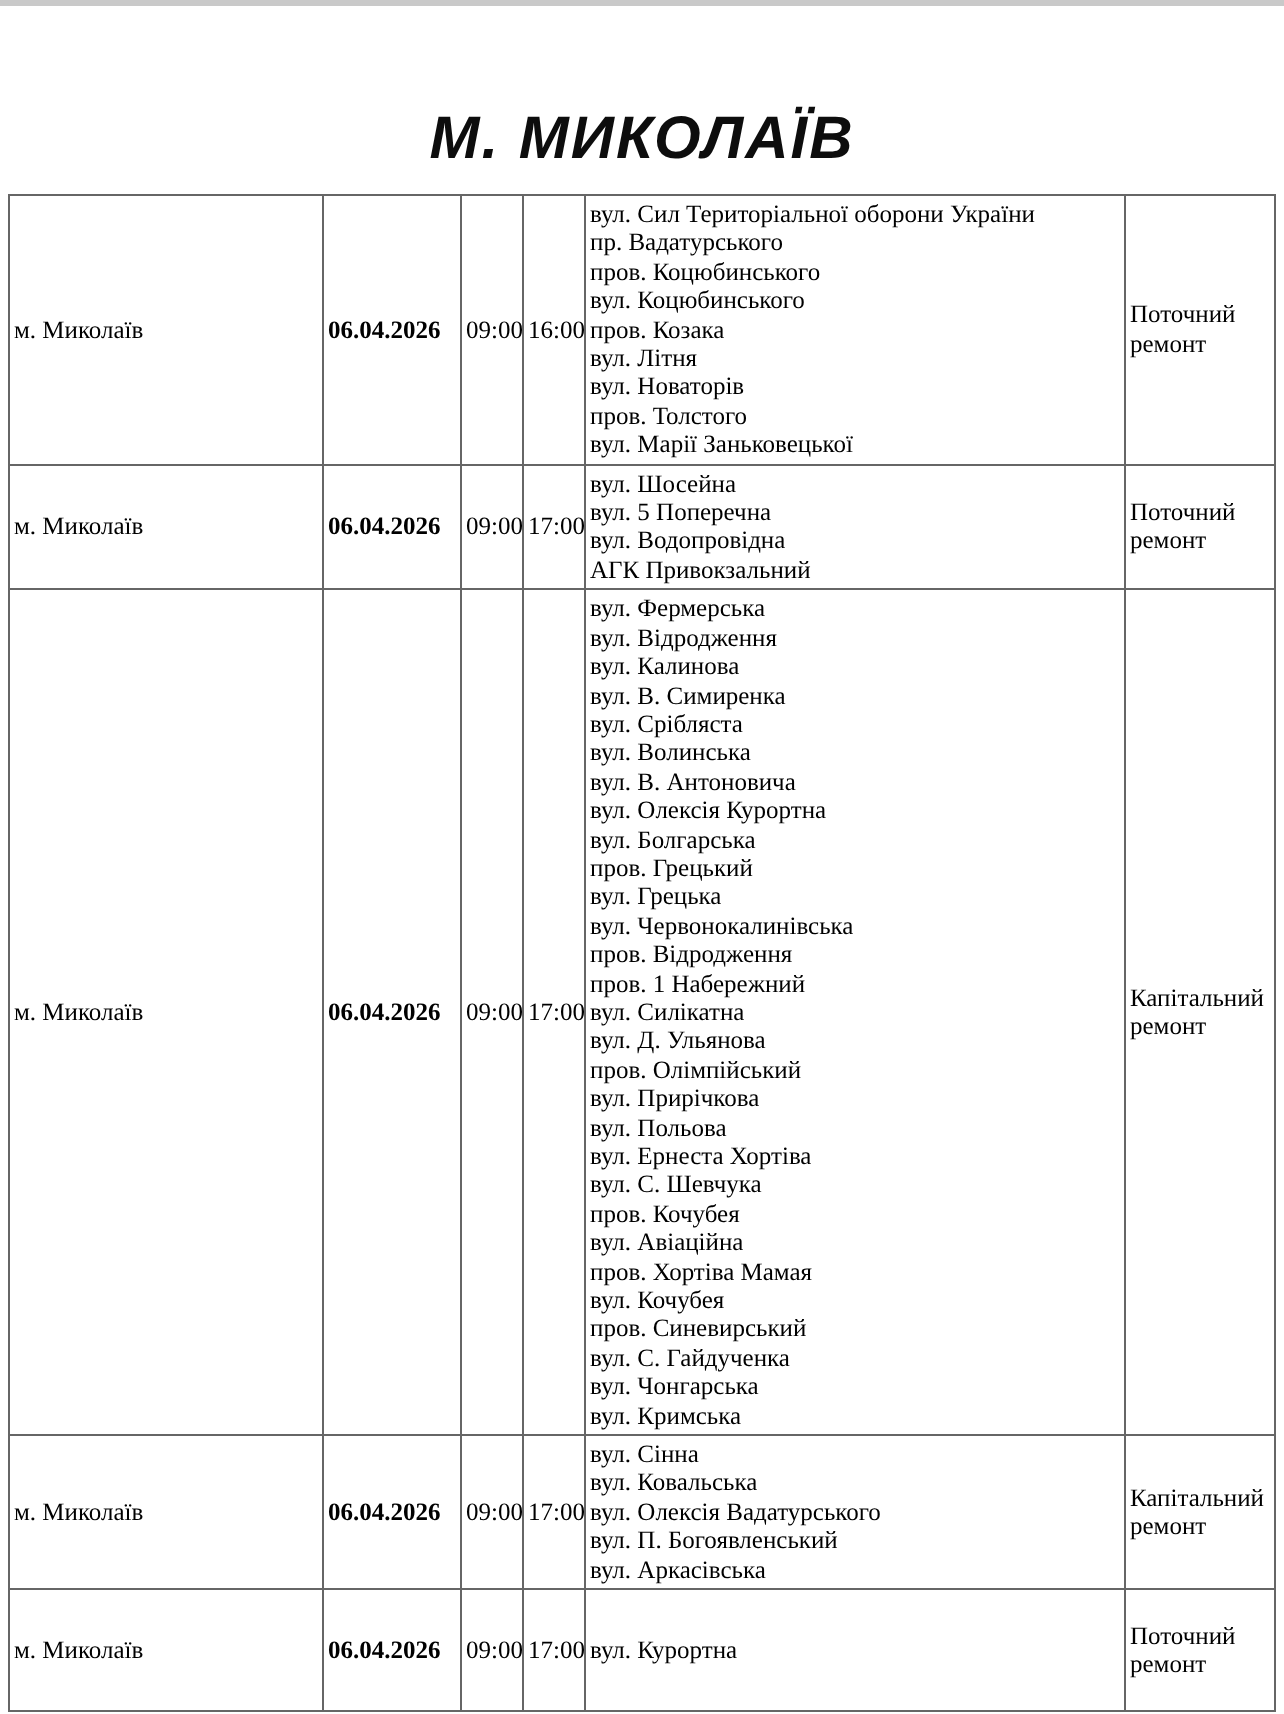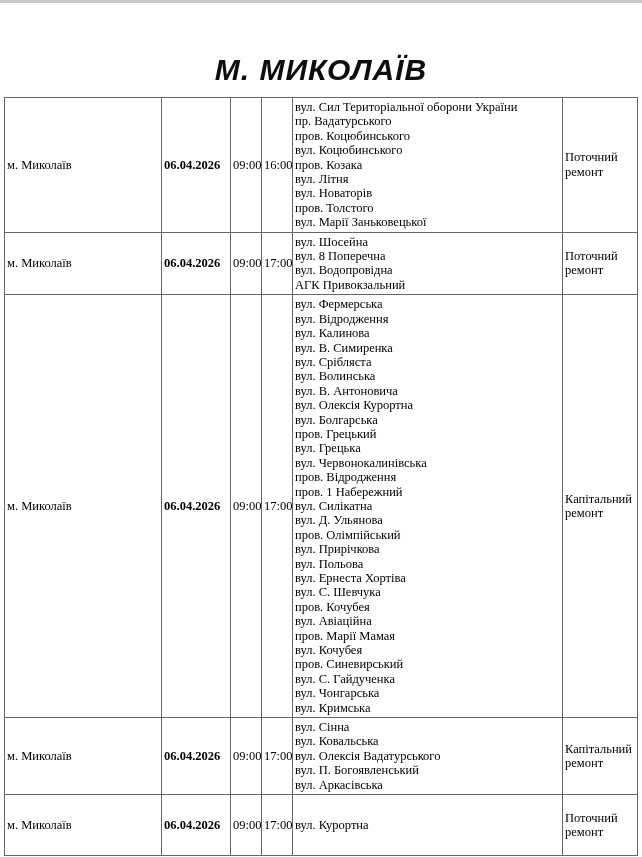--- a/index.html
+++ b/index.html
@@ -88,21 +88,21 @@
     <td class="c-repair">Поточний ремонт</td>
   </tr>
 
   <tr>
     <td class="c-city">м. Миколаїв</td>
     <td class="c-date">06.04.2026</td>
     <td class="c-time">09:00</td>
     <td class="c-time">17:00</td>
     <td class="c-streets">
           <div>вул. Шосейна</div>
-          <div>вул. 8 Поперечна</div>
+          <div>вул. 5 Поперечна</div>
           <div>вул. Водопровідна</div>
           <div>АГК Привокзальний</div>
         </td>
     <td class="c-repair">Поточний ремонт</td>
   </tr>
 
   <tr>
     <td class="c-city">м. Миколаїв</td>
     <td class="c-date">06.04.2026</td>
     <td class="c-time">09:00</td>
@@ -124,21 +124,21 @@
           <div>пров. 1 Набережний</div>
           <div>вул. Силікатна</div>
           <div>вул. Д. Ульянова</div>
           <div>пров. Олімпійський</div>
           <div>вул. Прирічкова</div>
           <div>вул. Польова</div>
           <div>вул. Ернеста Хортіва</div>
           <div>вул. С. Шевчука</div>
           <div>пров. Кочубея</div>
           <div>вул. Авіаційна</div>
-          <div>пров. Марії Мамая</div>
+          <div>пров. Хортіва Мамая</div>
           <div>вул. Кочубея</div>
           <div>пров. Синевирський</div>
           <div>вул. С. Гайдученка</div>
           <div>вул. Чонгарська</div>
           <div>вул. Кримська</div>
         </td>
     <td class="c-repair">Капітальний ремонт</td>
   </tr>
 
   <tr>

